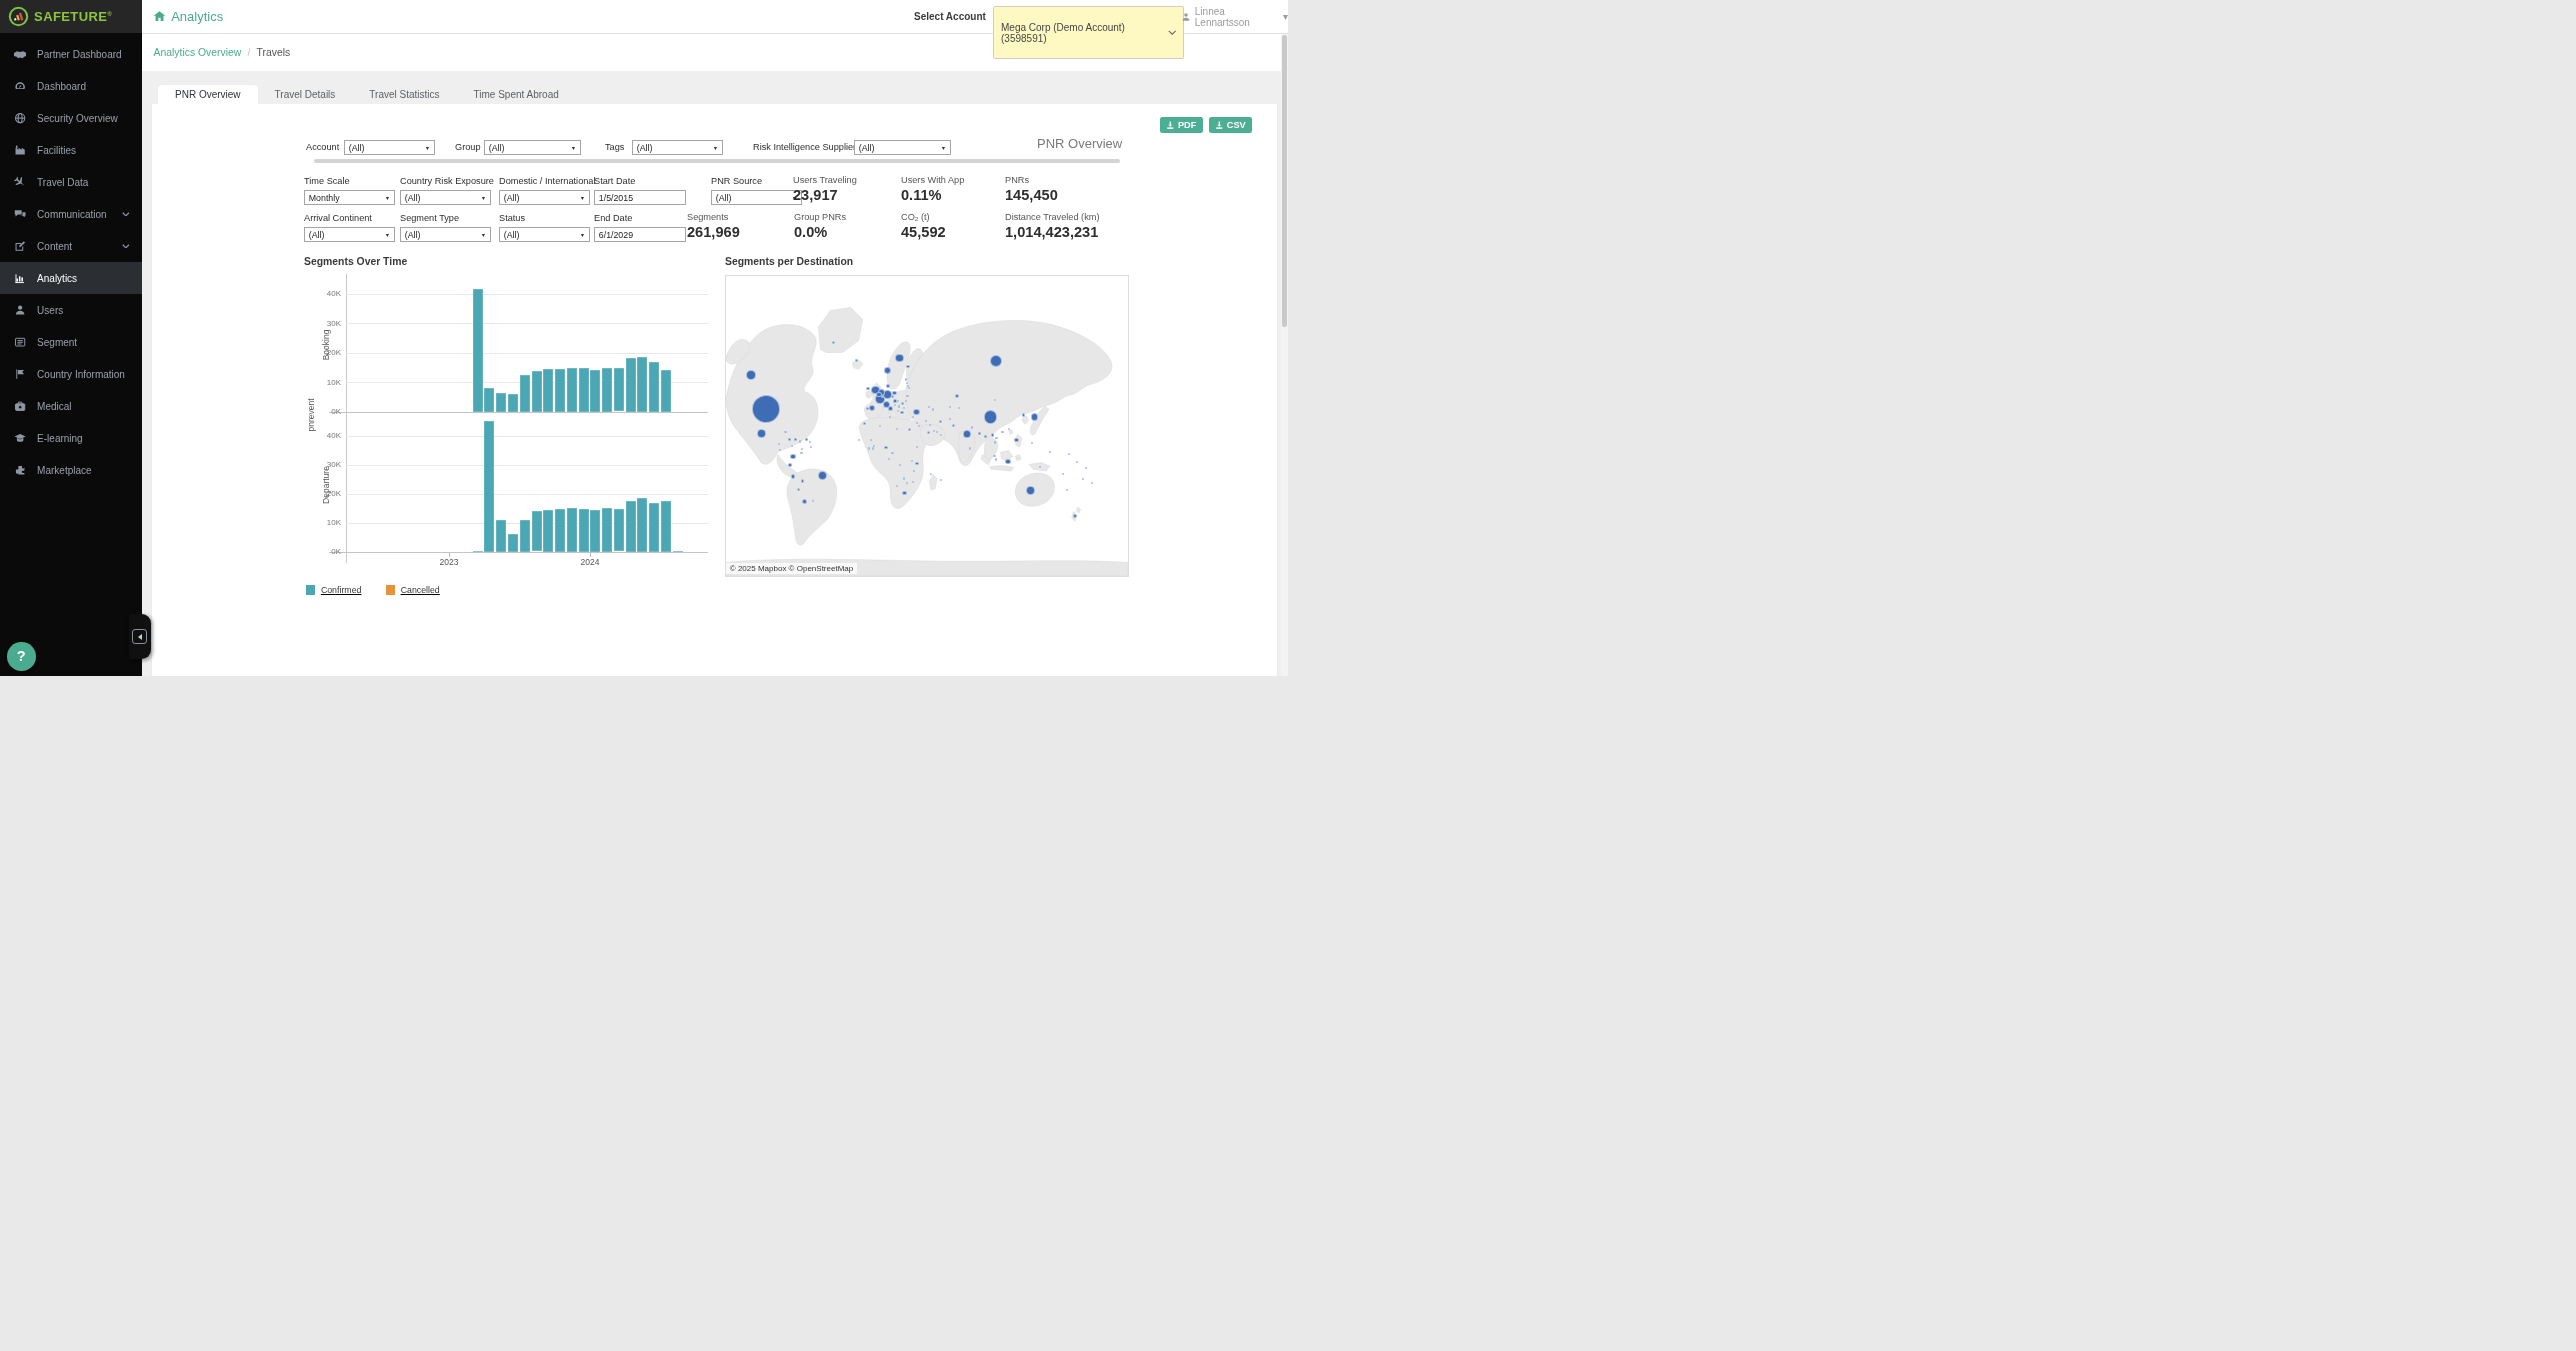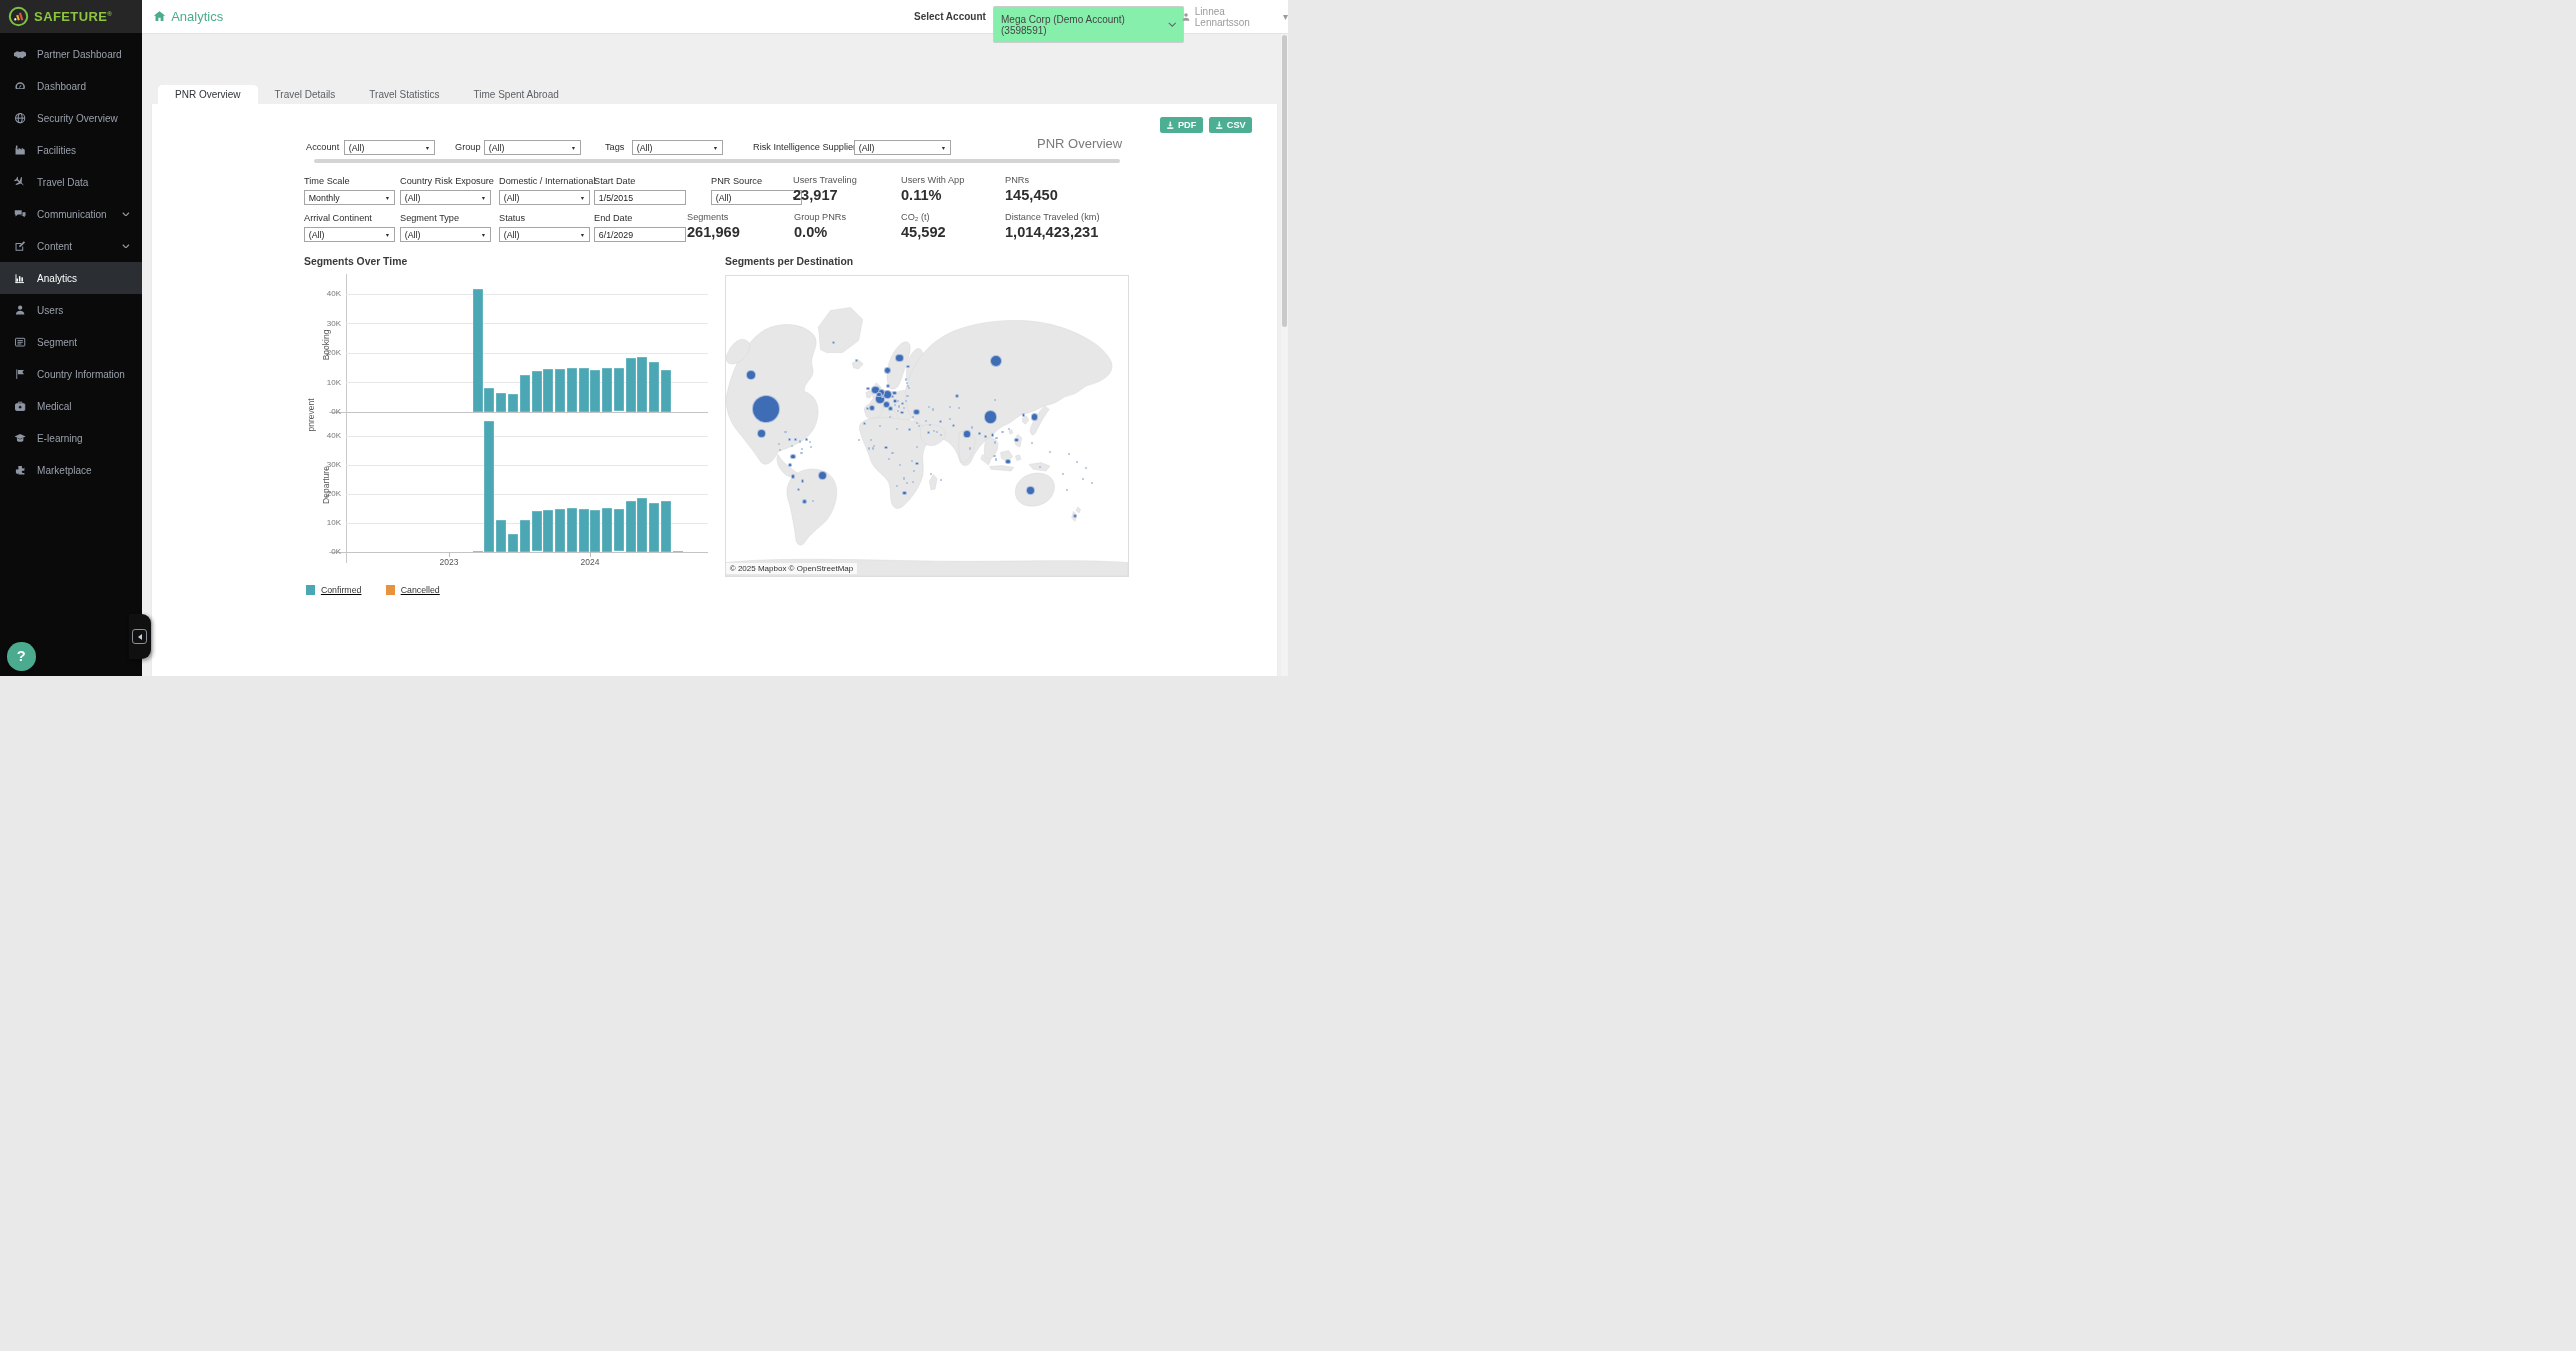--- a/index.html
+++ b/index.html
@@ -17,21 +17,21 @@
   .mi .chev{position:absolute;right:12.3px;color:#8f96a3;}
   svg{display:block}
   #collapse-handle{position:absolute;left:129px;top:614px;width:21.5px;height:45px;background:#101010;border-radius:0 9.2px 9.2px 0;box-shadow:1.5px 1.5px 3.8px rgba(0,0,0,.35);display:flex;align-items:center;justify-content:center;}
   #collapse-btn{width:13px;height:13px;border:1.5px solid #8d939c;border-radius:3.1px;display:flex;align-items:center;justify-content:center;}
   #collapse-btn .tri{width:0;height:0;border-top:3.1px solid transparent;border-bottom:3.1px solid transparent;border-right:4.6px solid #c9ced6;}
   #help-button{position:absolute;left:7px;top:642px;width:28.5px;height:28.5px;border-radius:50%;background:var(--accent,#4aab8e);color:#fff;font-size:14.6px;font-weight:bold;display:flex;align-items:center;justify-content:center;box-shadow:0 0.8px 3.1px rgba(0,0,0,.4);cursor:pointer;}
   
   #header{position:absolute;left:142px;top:0;right:0;height:33px;background:#fff;border-bottom:0.8px solid #e3e3e3;z-index:4;}
   #app-title{position:absolute;left:10.8px;top:0;height:33px;display:flex;align-items:center;gap:5.4px;color:var(--accent,#4aab8e);font-size:13px;}
   #select-account-label{position:absolute;left:772px;top:0;height:33px;display:flex;align-items:center;font-size:10px;font-weight:bold;color:#3b3b3b;}
-  #account-select{position:absolute;left:851px;top:6.2px;width:175px;height:19px;border:0.8px solid #ccc;background:#86efac;border-radius:1.5px;display:flex;align-items:center;justify-content:space-between;padding:8px 7px;font-size:10px;color:#444;cursor:pointer;box-sizing:content-box;}
+  #account-select{position:absolute;left:851px;top:6.2px;width:175px;height:19px;border:0.8px solid #ccc;background:#fef9c3;border-radius:1.5px;display:flex;align-items:center;justify-content:space-between;padding:16px 7px;font-size:10px;color:#444;cursor:pointer;box-sizing:content-box;}
   #user-menu{position:absolute;left:1039px;top:0;height:33px;display:flex;align-items:center;gap:3.8px;color:#9b9b9b;font-size:10px;cursor:pointer;}
   
   #bc-strip{position:absolute;left:142px;top:33px;right:0;height:38px;background:#fff;}
   #breadcrumb{position:absolute;left:11.5px;top:0;height:38px;display:flex;align-items:center;gap:6.2px;font-size:10.4px;}
   #bc-link{color:var(--accent,#4aab8e);cursor:pointer;}
   #bc-sep{color:#c5c5c5;}
   #bc-current{color:#555;}
   
   #tabs{position:absolute;left:158px;top:85px;height:19px;display:flex;z-index:3;}
   .tab{height:19px;line-height:20px;padding:0 17px;font-size:10px;color:#5c6166;cursor:pointer;}
@@ -265,20 +265,27 @@
           <svg width="10" height="10" viewBox="0 0 16 16" fill="#9b9b9b">
             <circle cx="8" cy="4.8" r="2.8"></circle>
             <path d="M2.5 13.8c0-3 2.5-4.6 5.5-4.6s5.5 1.6 5.5 4.6z"></path>
           </svg>
         </span>
       <span>Linnea Lennartsson</span>
       <span>▾</span>
     </div>
   </div>
 
+  <div id="bc-strip">
+    <div id="breadcrumb">
+      <span id="bc-link">Analytics Overview</span>
+      <span id="bc-sep">/</span>
+      <span id="bc-current">Travels</span>
+    </div>
+  </div>
 
   <div id="tabs">
     <div class="tab active">PNR Overview</div>
     <div class="tab">Travel Details</div>
     <div class="tab">Travel Statistics</div>
     <div class="tab">Time Spent Abroad</div>
   </div>
 
   <div id="card">
 

